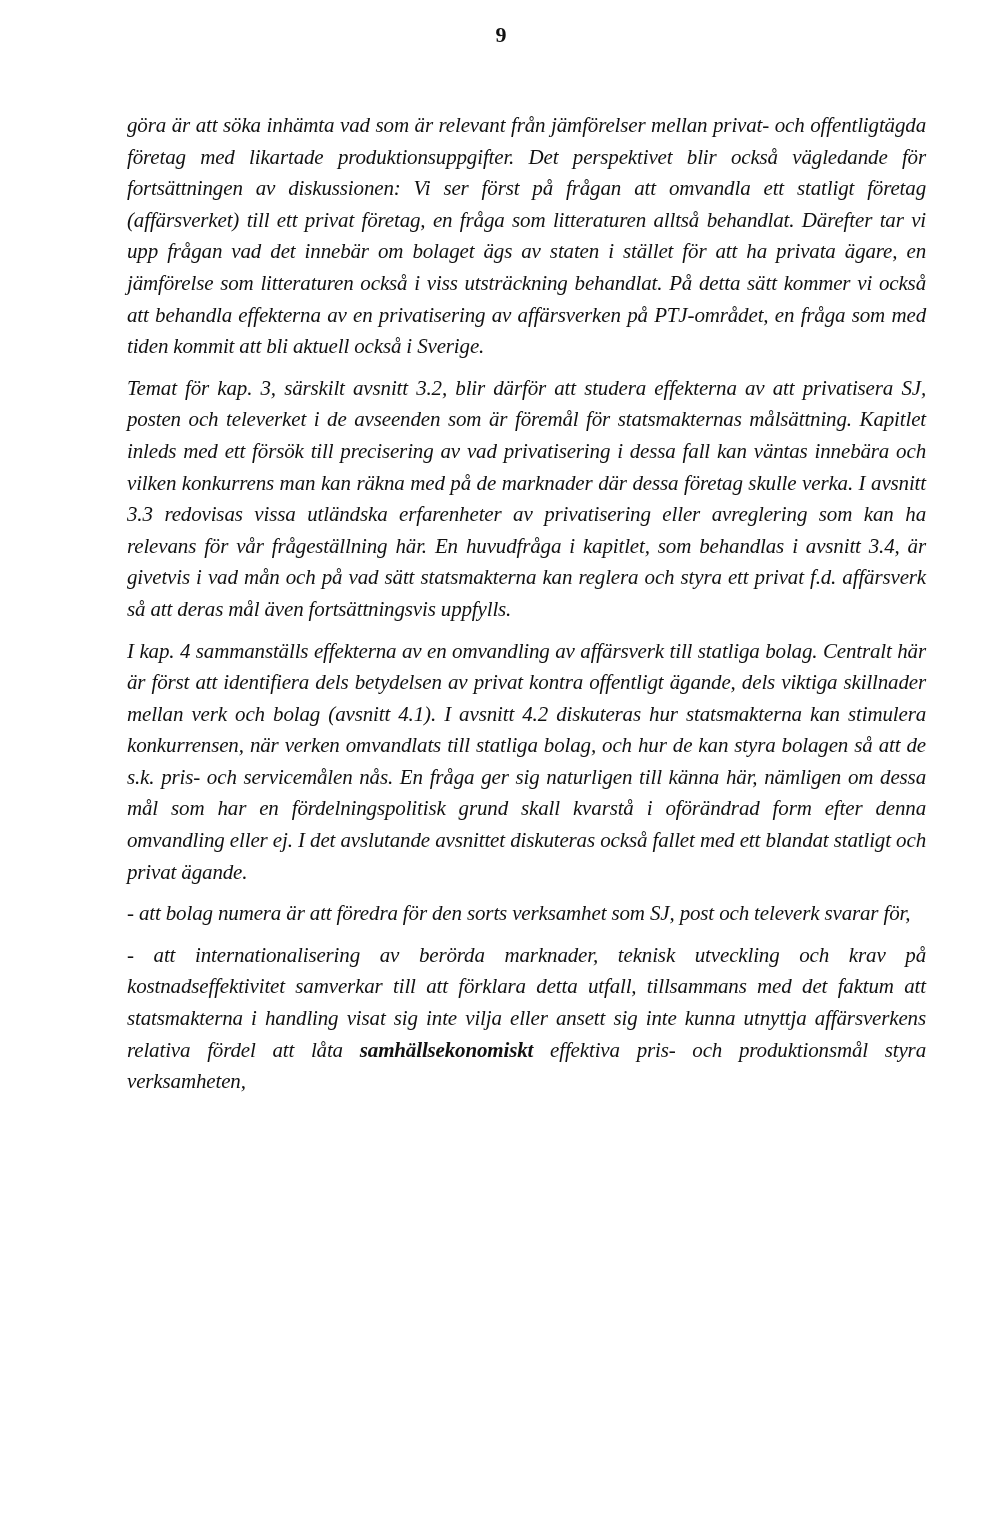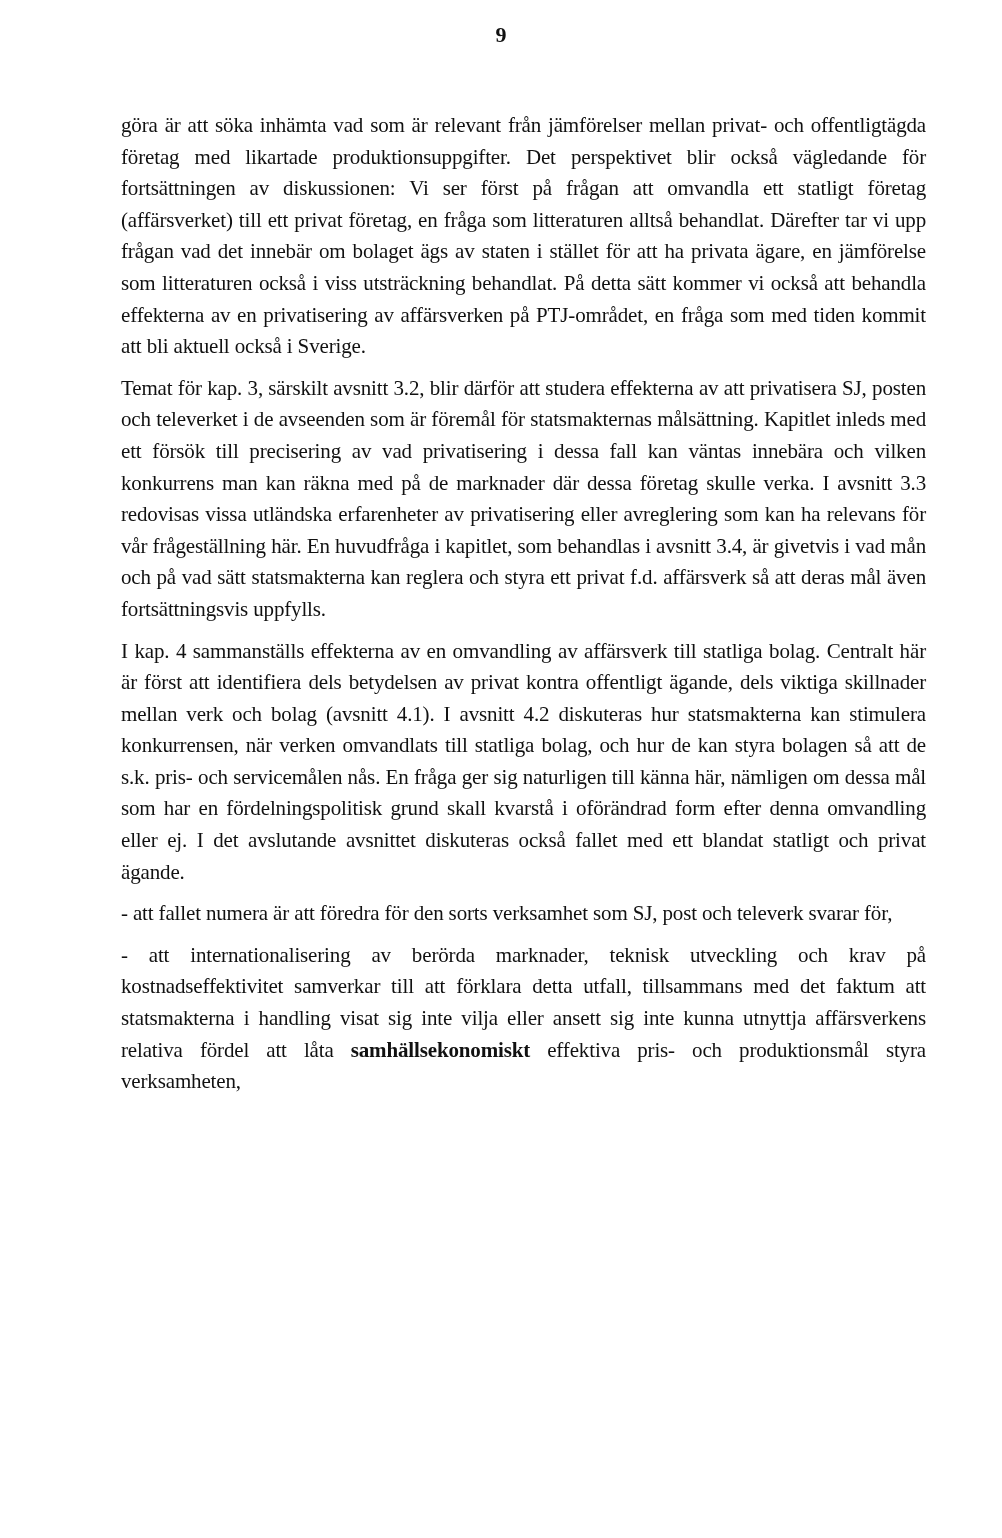--- a/index.html
+++ b/index.html
@@ -25,34 +25,35 @@
       font-size: 22px;
       line-height: 26px;
     }
     .body-text {
       position: absolute;
       top: 110px;
       left: 110px;
       width: 816px;
     }
     .para {
-      margin: 0 0 10px 11px;
+      margin: 0 0 10px 17px;
       font-size: 21px;
       line-height: 31.6px;
       text-align: justify;
       letter-spacing: -0.15px;
+      font-style: italic;
     }
     .para b {
       font-weight: bold;
     }
   </style>
 </head>
 <body>
 
 <div class="page-number">9</div>
 
 <div class="body-text">
   <p class="para">göra är att söka inhämta vad som är relevant från jämförelser mellan privat- och offentligtägda företag med likartade produktionsuppgifter. Det perspektivet blir också vägledande för fortsättningen av diskussionen: Vi ser först på frågan att omvandla ett statligt företag (affärsverket) till ett privat företag, en fråga som litteraturen alltså behandlat. Därefter tar vi upp frågan vad det innebär om bolaget ägs av staten i stället för att ha privata ägare, en jämförelse som litteraturen också i viss utsträckning behandlat. På detta sätt kommer vi också att behandla effekterna av en privatisering av affärsverken på PTJ-området, en fråga som med tiden kommit att bli aktuell också i Sverige.</p>
   <p class="para">Temat för kap. 3, särskilt avsnitt 3.2, blir därför att studera effekterna av att privatisera SJ, posten och televerket i de avseenden som är föremål för statsmakternas målsättning. Kapitlet inleds med ett försök till precisering av vad privatisering i dessa fall kan väntas innebära och vilken konkurrens man kan räkna med på de marknader där dessa företag skulle verka. I avsnitt 3.3 redovisas vissa utländska erfarenheter av privatisering eller avreglering som kan ha relevans för vår frågeställning här. En huvudfråga i kapitlet, som behandlas i avsnitt 3.4, är givetvis i vad mån och på vad sätt statsmakterna kan reglera och styra ett privat f.d. affärsverk så att deras mål även fortsättningsvis uppfylls.</p>
   <p class="para">I kap. 4 sammanställs effekterna av en omvandling av affärsverk till statliga bolag. Centralt här är först att identifiera dels betydelsen av privat kontra offentligt ägande, dels viktiga skillnader mellan verk och bolag (avsnitt 4.1). I avsnitt 4.2 diskuteras hur statsmakterna kan stimulera konkurrensen, när verken omvandlats till statliga bolag, och hur de kan styra bolagen så att de s.k. pris- och servicemålen nås. En fråga ger sig naturligen till känna här, nämligen om dessa mål som har en fördelningspolitisk grund skall kvarstå i oförändrad form efter denna omvandling eller ej. I det avslutande avsnittet diskuteras också fallet med ett blandat statligt och privat ägande.</p>
-  <p class="para">- att fallet numera är att föredra för den sorts verksamhet som SJ, post och televerk svarar för,</p>
+  <p class="para">- att bolag numera är att föredra för den sorts verksamhet som SJ, post och televerk svarar för,</p>
   <p class="para"><span>- att internationalisering av berörda marknader, teknisk utveckling och krav på kostnadseffektivitet samverkar till att förklara detta utfall, tillsammans med det faktum att statsmakterna i handling visat sig inte vilja eller ansett sig inte kunna utnyttja affärsverkens relativa fördel att låta </span><b>samhällsekonomiskt</b><span> effektiva pris- och produktionsmål styra verksamheten,</span></p>
 </div>
 
 </body></html>

